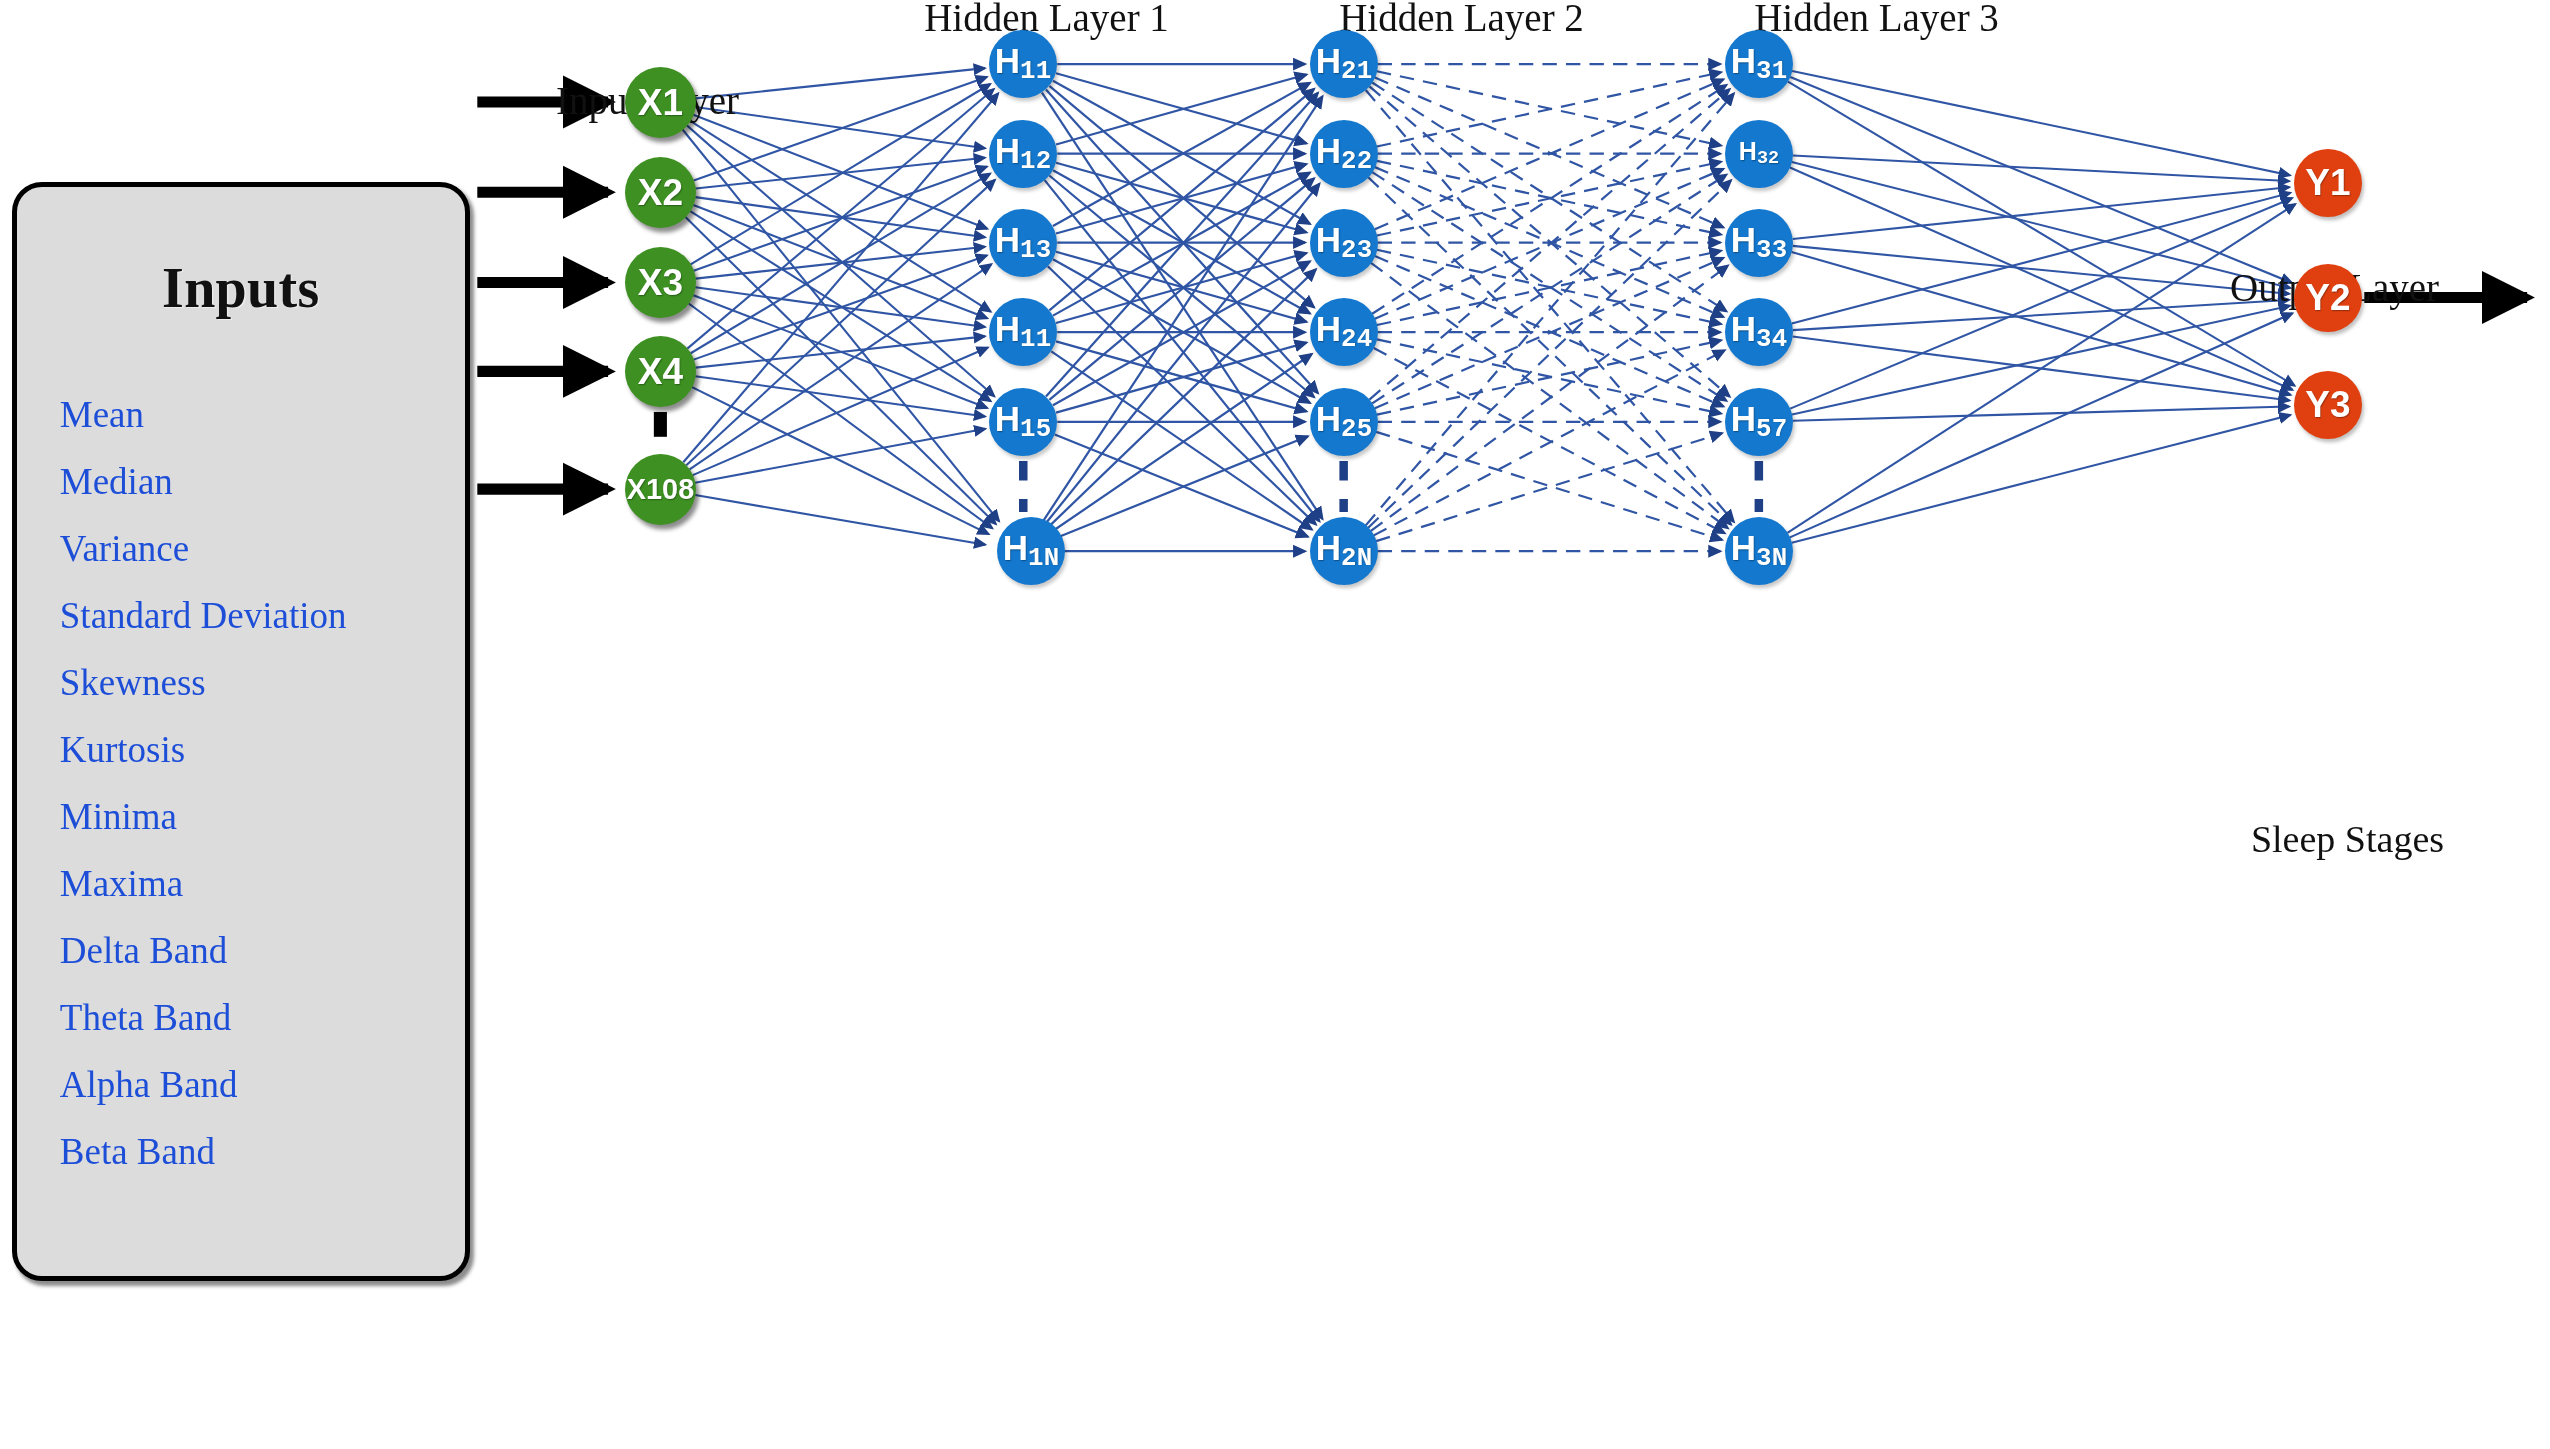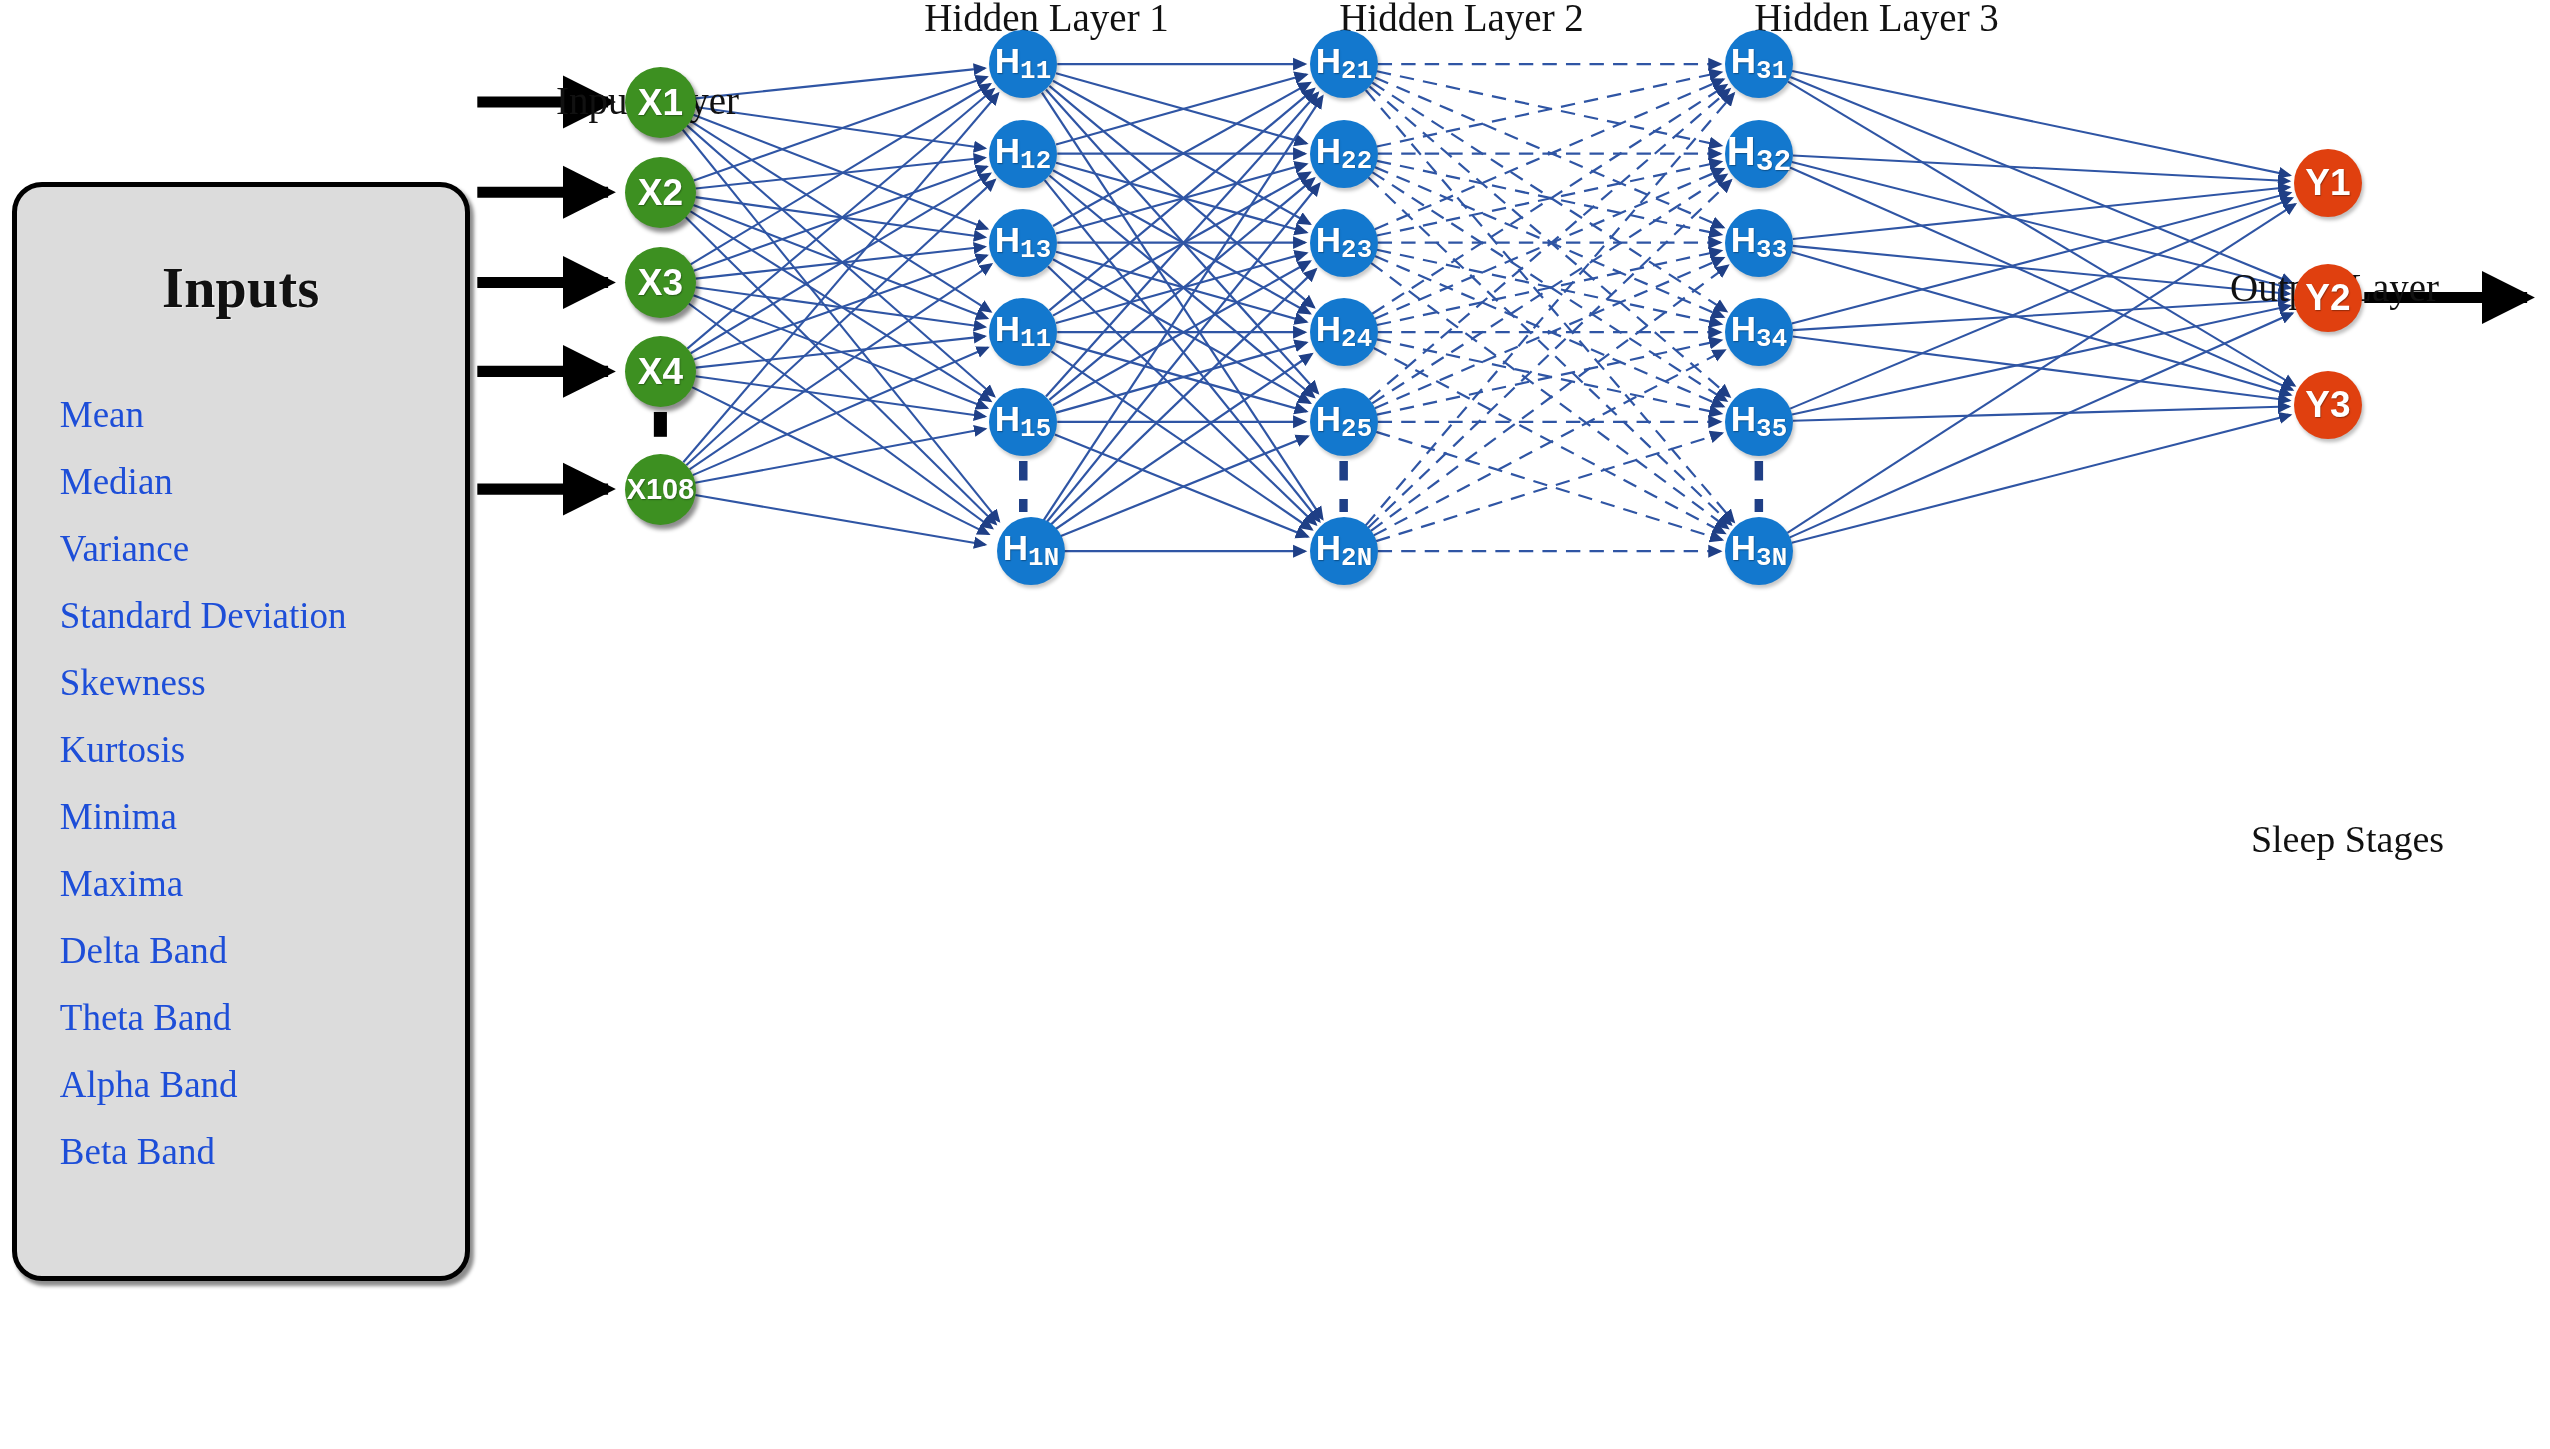--- a/index.html
+++ b/index.html
@@ -273,31 +273,31 @@
       </div>
       <div class="node blue" style="left: 1310px; top: 388px; width: 68px; height: 68px; font-size: 35px;">
         <span class="lbl"><span>H</span><sub>25</sub></span>
       </div>
       <div class="node blue" style="left: 1310px; top: 517px; width: 68px; height: 68px; font-size: 35px;">
         <span class="lbl"><span>H</span><sub>2N</sub></span>
       </div>
       <div class="node blue" style="left: 1725px; top: 30px; width: 68px; height: 68px; font-size: 35px;">
         <span class="lbl"><span>H</span><sub>31</sub></span>
       </div>
-      <div class="node blue" style="left: 1725px; top: 120px; width: 68px; height: 68px; font-size: 40px;">
+      <div class="node blue" style="left: 1725px; top: 120px; width: 68px; height: 68px; font-size: 25px;">
         <span class="lbl"><span>H</span><sub>32</sub></span>
       </div>
       <div class="node blue" style="left: 1725px; top: 209px; width: 68px; height: 68px; font-size: 35px;">
         <span class="lbl"><span>H</span><sub>33</sub></span>
       </div>
       <div class="node blue" style="left: 1725px; top: 298px; width: 68px; height: 68px; font-size: 35px;">
         <span class="lbl"><span>H</span><sub>34</sub></span>
       </div>
       <div class="node blue" style="left: 1725px; top: 388px; width: 68px; height: 68px; font-size: 35px;">
-        <span class="lbl"><span>H</span><sub>35</sub></span>
+        <span class="lbl"><span>H</span><sub>57</sub></span>
       </div>
       <div class="node blue" style="left: 1725px; top: 517px; width: 68px; height: 68px; font-size: 35px;">
         <span class="lbl"><span>H</span><sub>3N</sub></span>
       </div>
       <div class="node red" style="left: 2294px; top: 149px; width: 68px; height: 68px; font-size: 37px;">
         <span class="lbl">Y1</span>
       </div>
       <div class="node red" style="left: 2294px; top: 264px; width: 68px; height: 68px; font-size: 37px;">
         <span class="lbl">Y2</span>
       </div>

